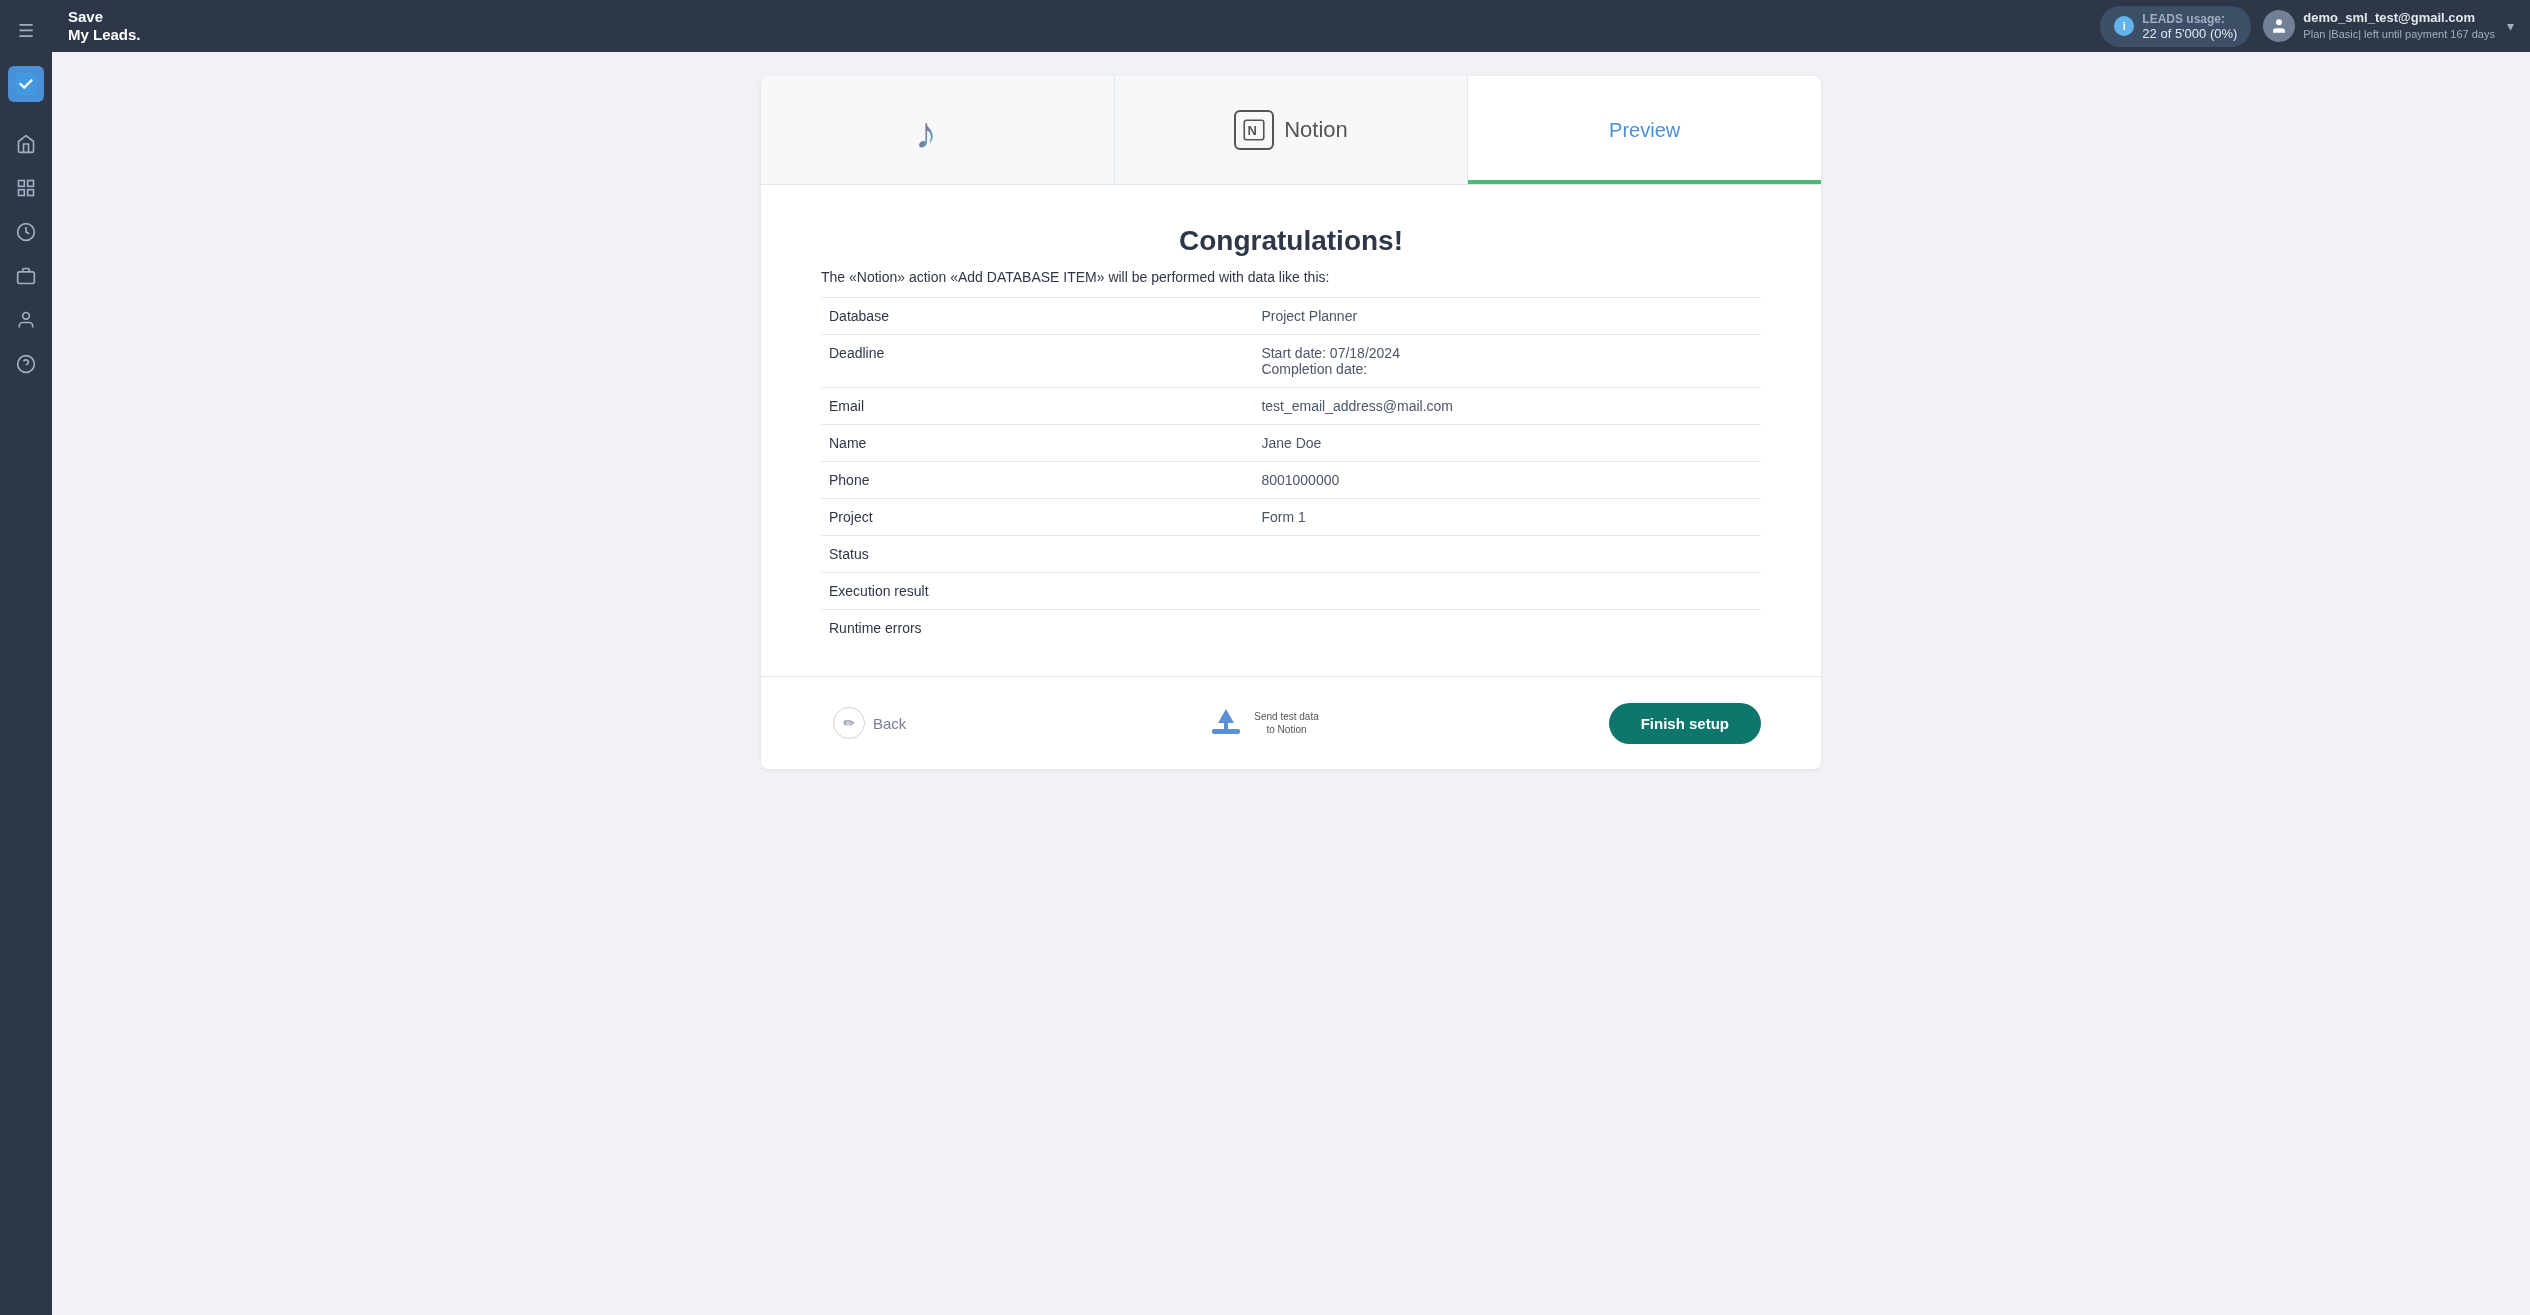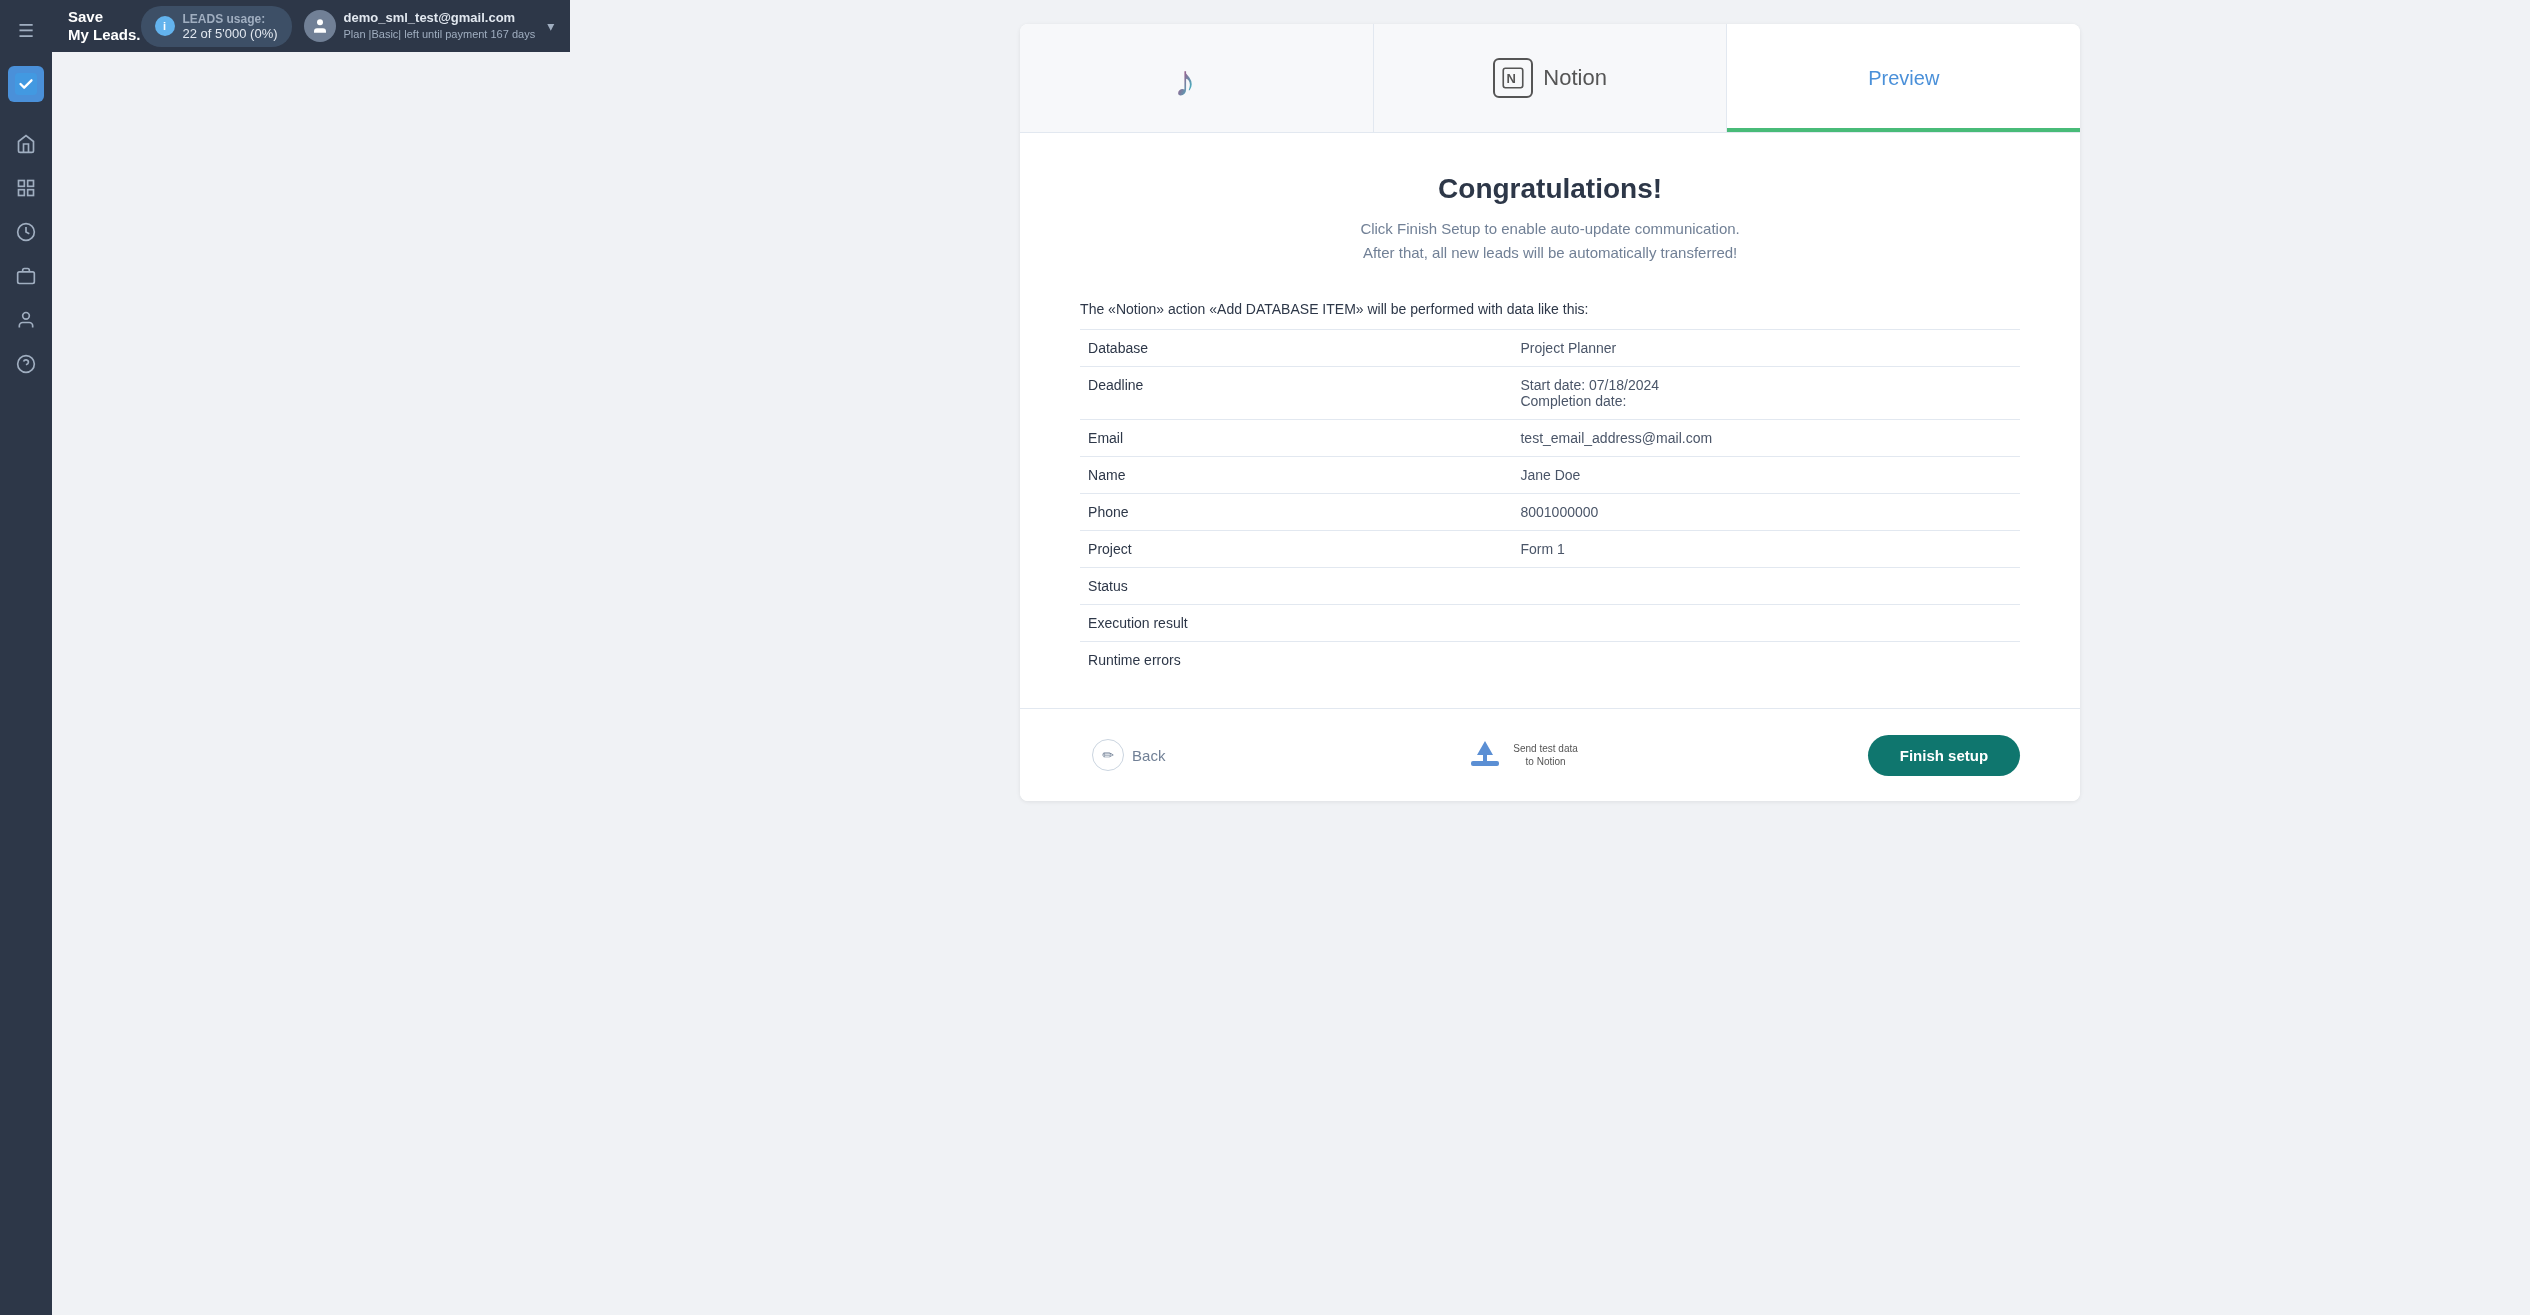--- a/index.html
+++ b/index.html
@@ -43,21 +43,21 @@
       border-radius: 6px;
       color: #a0aec0;
       font-size: 18px;
       cursor: pointer;
     }
 
     
     .main-area {
       flex: 1;
       display: flex;
-      flex-direction: row;
+      flex-direction: column;
       overflow: hidden;
     }
 
     
     .header {
       background: #2d3748;
       height: 52px;
       display: flex;
       align-items: center;
       justify-content: space-between;
@@ -389,24 +389,20 @@
             <span class="notion-label">Notion</span>
           </div>
         </div>
         <div class="step-tab active">
           <span class="preview-label">Preview</span>
         </div>
       </div>
 
       <div class="main-content">
         <div class="congrats-title">Congratulations!</div>
-        <div class="subtitle">
-          <span>Click Finish Setup to enable auto-update communication.</span><br>
-          <span>After that, all new leads will be automatically transferred!</span>
-        </div>
 
         <div class="data-description">The «Notion» action «Add DATABASE ITEM» will be performed with data like this:</div>
         <hr class="table-divider">
         <table class="data-table">
           <tbody id="table-body">
           <tr>
                 <td>Database</td>
                 <td style="white-space: pre-line;">Project Planner</td>
               </tr>
               <tr>

